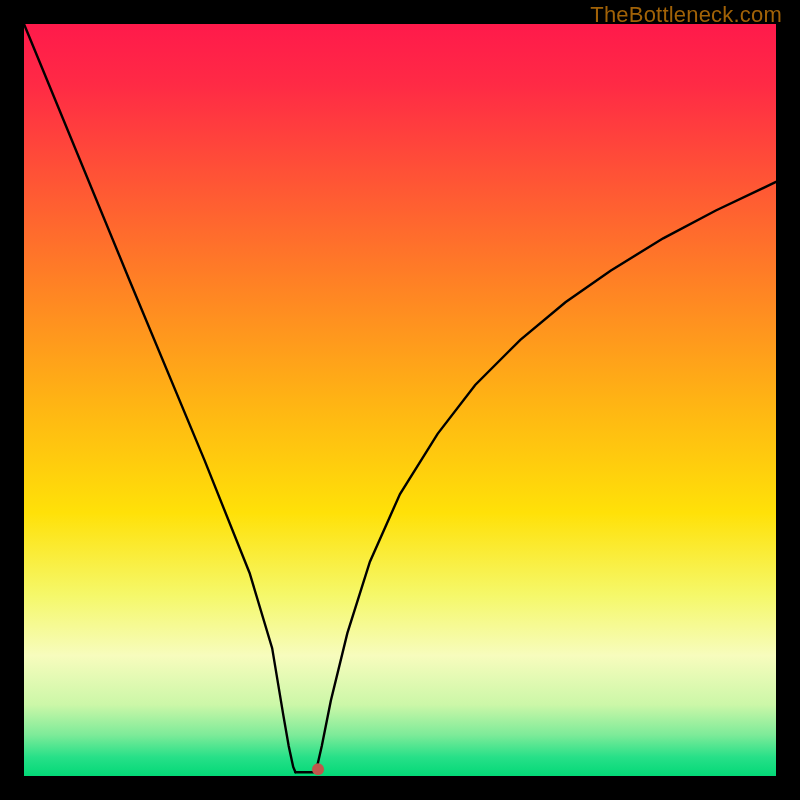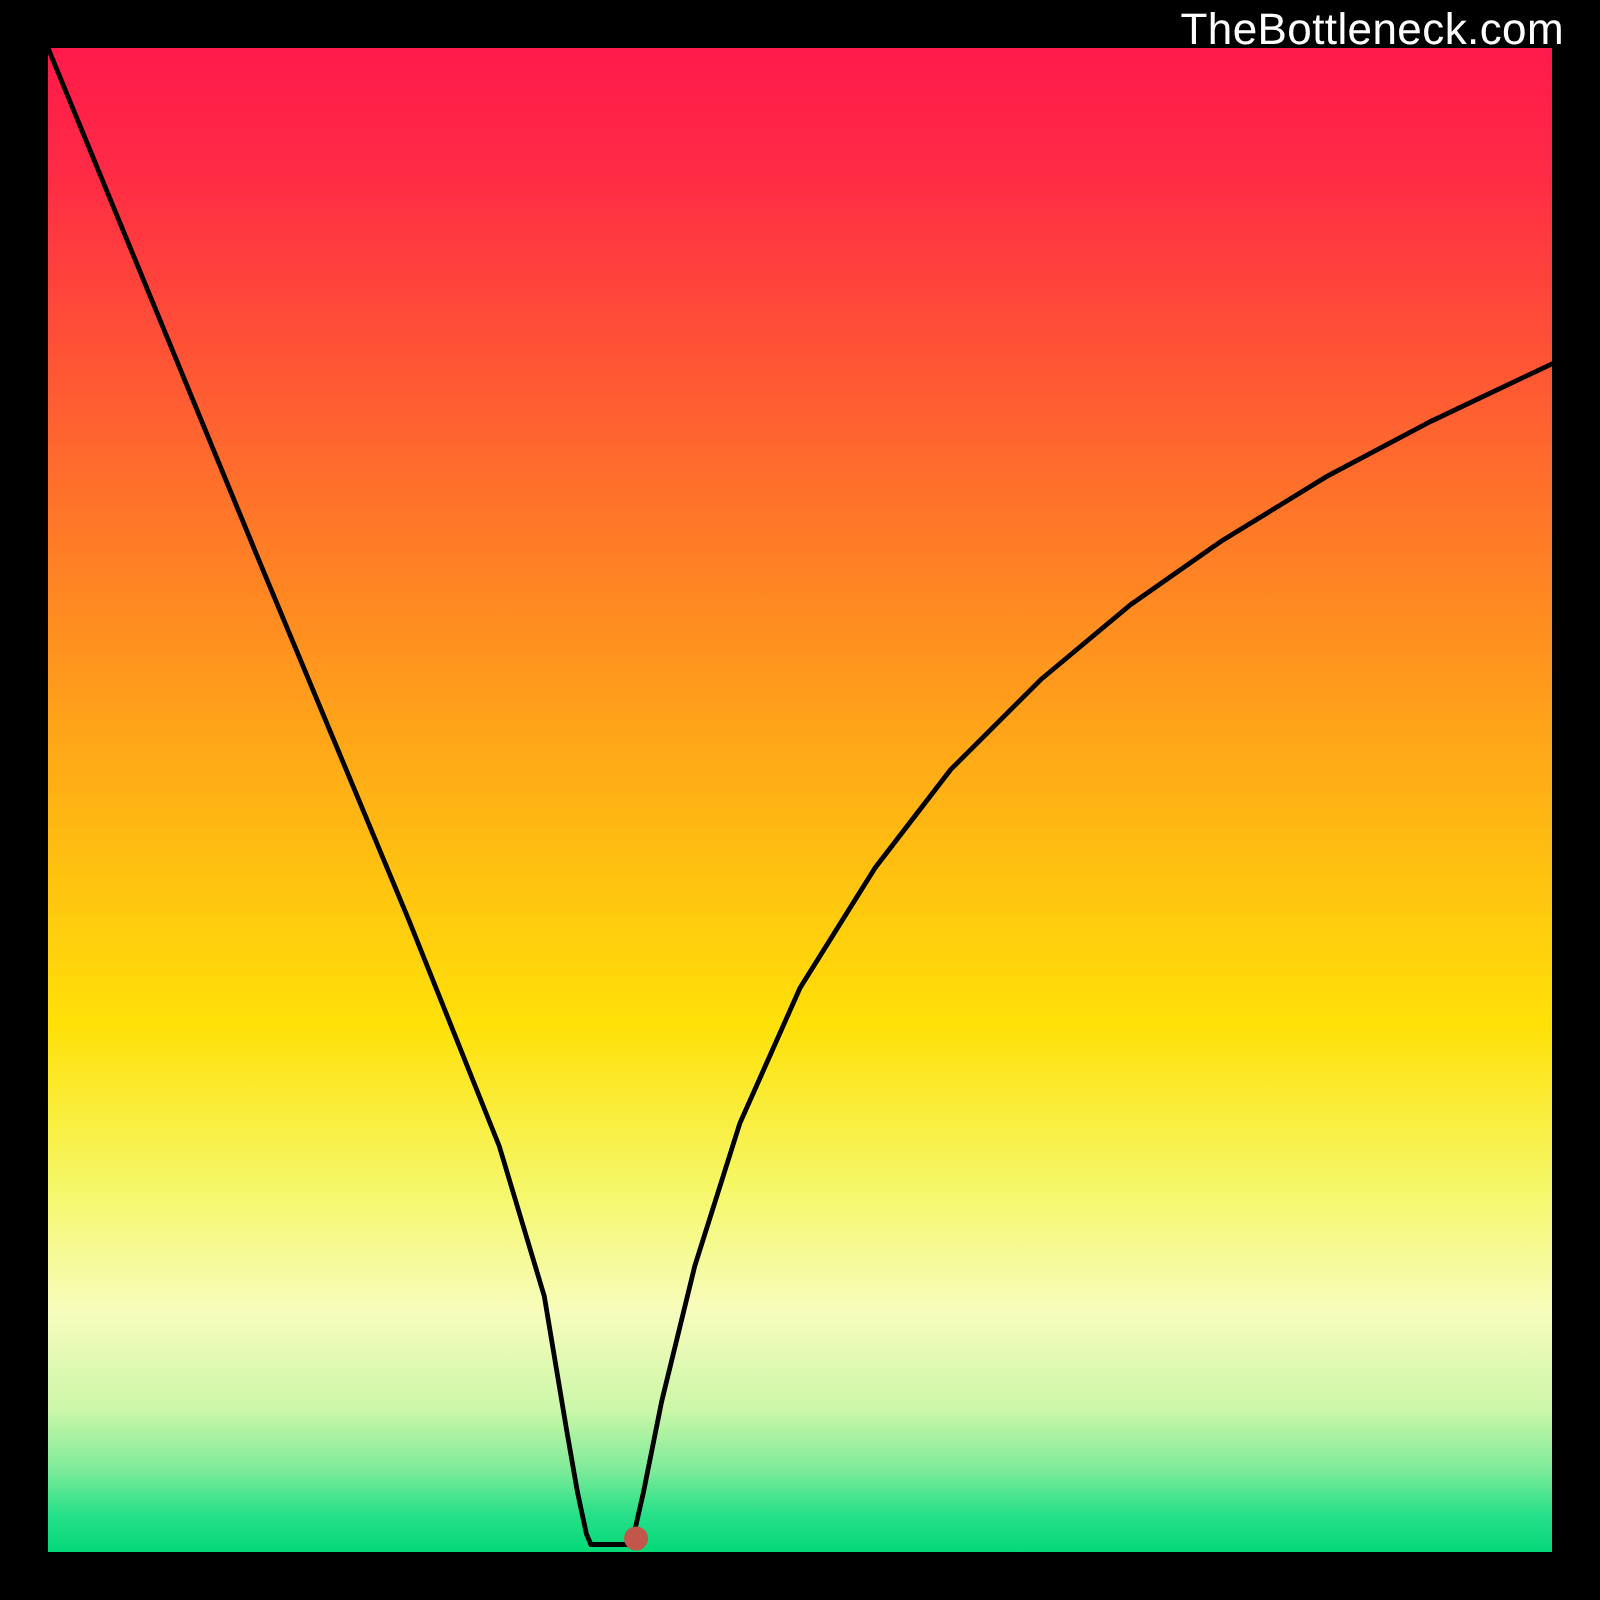--- a/index.html
+++ b/index.html
@@ -23,21 +23,21 @@
     position: absolute;
     left: 0;
     top: 0;
     width: 752px;
     height: 752px;
   }
   .watermark {
     position: absolute;
     top: 2px;
     right: 18px;
-    color: #ffffff;
+    color: #a16207;
     font-size: 22px;
     font-weight: 500;
     letter-spacing: 0.2px;
     user-select: none;
   }
 </style>
 </head>
 <body>
 
 <div class="frame">

